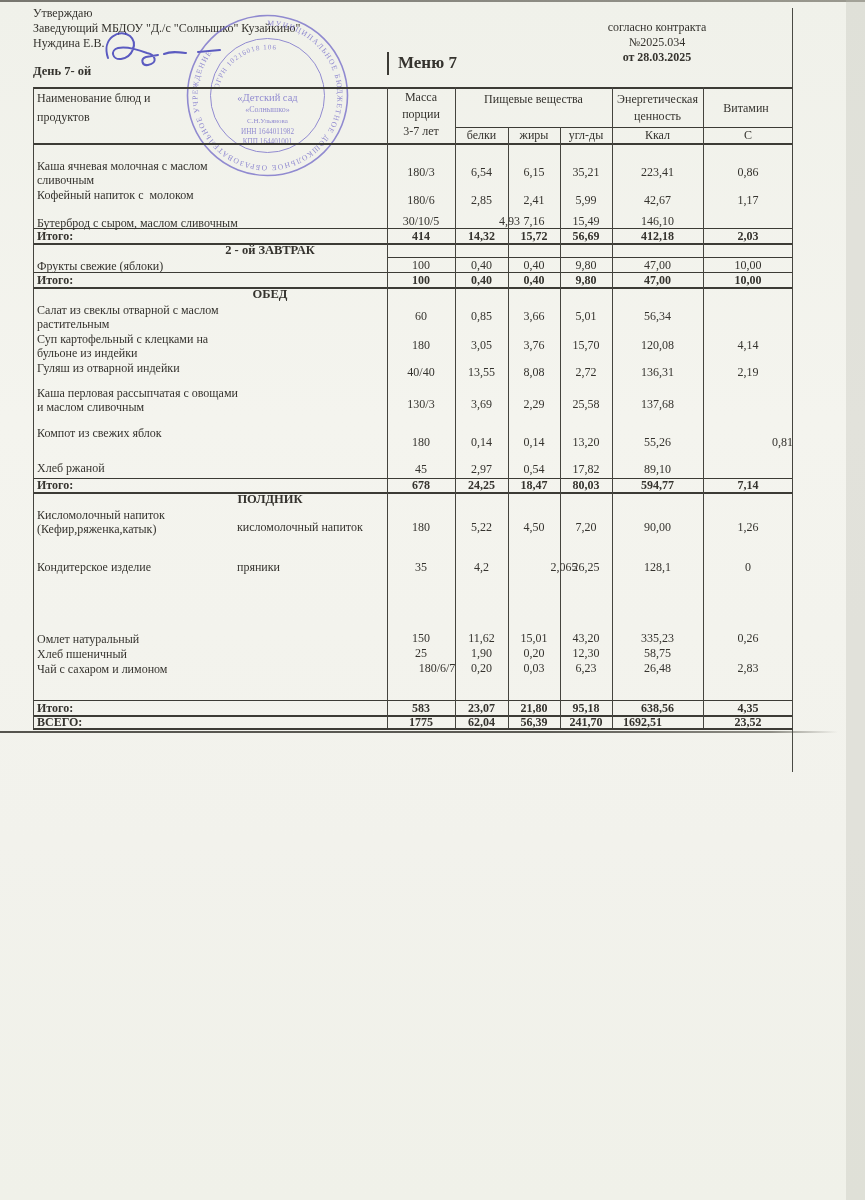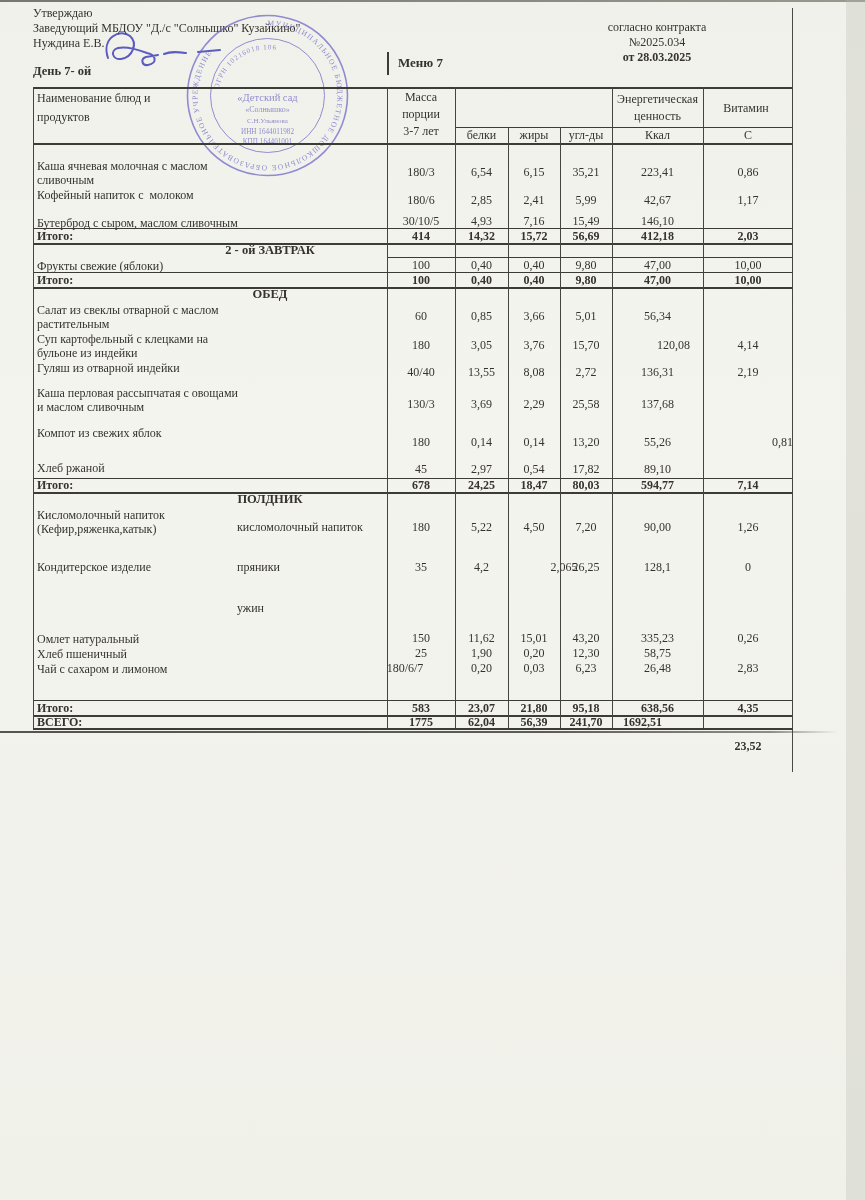--- a/index.html
+++ b/index.html
@@ -75,37 +75,38 @@
     <g fill="#6c63c6" text-anchor="middle">
       <text x="87.5" y="93" font-size="10.5">«Детский сад</text>
       <text x="87.5" y="104" font-size="8">«Солнышко»</text>
       <text x="87.5" y="115" font-size="7">С.Н.Ульянова</text>
       <text x="87.5" y="126" font-size="7.2">ИНН 1644011982</text>
       <text x="87.5" y="136" font-size="7.2">КПП 164401001</text>
     </g>
   </svg>
 
   <div id="menubar" class="abs"></div>
-  <div class="abs b" style="left:398px;top:56px;font-size:13px;">Меню 7</div>
+  <div class="abs b" style="left:398px;top:56px;font-size:17px;">Меню 7</div>
 
   <div class="abs ctr contract" style="left:537px;top:20px;width:240px;">
     <div>согласно контракта</div>
     <div>№2025.034</div>
     <div class="b">от 28.03.2025</div>
   </div>
 
   <div class="abs b" style="left:33px;top:64px;font-size:12.5px;">День 7- ой</div>
 
   <div id="tbl">
 
     <div class="hcell" style="left:0;top:0;width:354px;height:56px;justify-content:flex-start;text-align:left;padding:2px 0 0 4px;box-sizing:border-box;white-space:pre-line;line-height:19px;">Наименование блюд и
 продуктов</div>
     <div class="hcell" style="left:354px;top:0;width:68px;height:56px;white-space:pre-line;line-height:17px;padding-top:2px;box-sizing:border-box;">Масса
 порции
 3-7 лет</div>
+    <div class="hcell" style="left:422px;top:0;width:157px;height:40px;align-items:flex-start;padding-top:5px;box-sizing:border-box;">Пищевые  вещества</div>
     <div class="hcell" style="left:422px;top:40px;width:53px;height:16px;align-items:center;">белки</div>
     <div class="hcell" style="left:475px;top:40px;width:52px;height:16px;align-items:center;">жиры</div>
     <div class="hcell" style="left:527px;top:40px;width:52px;height:16px;align-items:center;">угл-ды</div>
     <div class="hcell" style="left:579px;top:0;width:91px;height:40px;white-space:pre-line;line-height:17px;padding-top:4px;box-sizing:border-box;">Энергетическая
 ценность</div>
     <div class="hcell" style="left:579px;top:40px;width:91px;height:16px;align-items:center;">Ккал</div>
     <div class="hcell" style="left:670px;top:0;width:86px;height:40px;align-items:flex-start;padding-top:14px;box-sizing:border-box;">Витамин</div>
     <div class="hcell" style="left:670px;top:40px;width:90px;height:16px;align-items:center;">С</div>
 
       <div class="trow" style="top: 70px; height: 29px;">
@@ -123,21 +124,21 @@
         <div class="cell num" style="left: 354px; width: 68px;">180/6</div>
         <div class="cell num" style="left: 422px; width: 53px;">2,85</div>
         <div class="cell num" style="left: 475px; width: 52px;">2,41</div>
         <div class="cell num" style="left: 527px; width: 52px;">5,99</div>
         <div class="cell num" style="left: 579px; width: 91px;">42,67</div>
         <div class="cell num" style="left: 670px; width: 90px;">1,17</div>
       </div>
       <div class="trow" style="top: 127px; height: 14px;">
         <div class="cell namec" style="left: 0px; width: 354px;">Бутерброд с сыром, маслом сливочным</div>
         <div class="cell num" style="left: 354px; width: 68px;">30/10/5</div>
-        <div class="cell num" style="left: 422px; width: 53px;">4,93</div>
+        <div class="cell num" style="left: 422px; width: 53px; padding-left: 28px;">4,93</div>
         <div class="cell num" style="left: 475px; width: 52px;">7,16</div>
         <div class="cell num" style="left: 527px; width: 52px;">15,49</div>
         <div class="cell num" style="left: 579px; width: 91px;">146,10</div>
       </div>
       <div class="trow" style="top: 141px; height: 15px;">
         <div class="cell namec b vc" style="left: 0px; width: 354px;">Итого:</div>
         <div class="cell num b" style="left: 354px; width: 68px;">414</div>
         <div class="cell num b" style="left: 422px; width: 53px;">14,32</div>
         <div class="cell num b" style="left: 475px; width: 52px;">15,72</div>
         <div class="cell num b" style="left: 527px; width: 52px;">56,69</div>
@@ -177,21 +178,21 @@
         <div class="cell num" style="left: 527px; width: 52px;">5,01</div>
         <div class="cell num" style="left: 579px; width: 91px;">56,34</div>
       </div>
       <div class="trow" style="top: 243px; height: 29px;">
         <div class="cell namec" style="left: 0px; width: 354px;">Суп картофельный с клецками на
 бульоне из индейки</div>
         <div class="cell num" style="left: 354px; width: 68px;">180</div>
         <div class="cell num" style="left: 422px; width: 53px;">3,05</div>
         <div class="cell num" style="left: 475px; width: 52px;">3,76</div>
         <div class="cell num" style="left: 527px; width: 52px;">15,70</div>
-        <div class="cell num" style="left: 579px; width: 91px; padding-left: 16px;">120,08</div>
+        <div class="cell num" style="left: 579px; width: 91px;">120,08</div>
         <div class="cell num" style="left: 670px; width: 90px;">4,14</div>
       </div>
       <div class="trow" style="top: 272px; height: 25px;">
         <div class="cell namec" style="left: 0px; width: 354px;">Гуляш из отварной индейки</div>
         <div class="cell num" style="left: 354px; width: 68px;">40/40</div>
         <div class="cell num" style="left: 422px; width: 53px;">13,55</div>
         <div class="cell num" style="left: 475px; width: 52px;">8,08</div>
         <div class="cell num" style="left: 527px; width: 52px;">2,72</div>
         <div class="cell num" style="left: 579px; width: 91px;">136,31</div>
         <div class="cell num" style="left: 670px; width: 90px;">2,19</div>
@@ -248,43 +249,40 @@
       <div class="trow" style="top: 461px; height: 37px;">
         <div class="cell namec vc" style="left: 0px; width: 354px;">Кондитерское изделие</div>
         <div class="name2c">пряники</div>
         <div class="cell num" style="left: 354px; width: 68px;">35</div>
         <div class="cell num" style="left: 422px; width: 53px;">4,2</div>
         <div class="cell num" style="left: 475px; width: 52px; margin-left: 30px;">2,065</div>
         <div class="cell num" style="left: 527px; width: 52px;">26,25</div>
         <div class="cell num" style="left: 579px; width: 91px;">128,1</div>
         <div class="cell num" style="left: 670px; width: 90px;">0</div>
       </div>
-      <div class="trow" style="top: 498px; height: 45px;">
-        <div class="name2c">ужин</div>
-      </div>
       <div class="trow" style="top: 543px; height: 15px;">
         <div class="cell namec" style="left: 0px; width: 354px;">Омлет натуральный</div>
         <div class="cell num" style="left: 354px; width: 68px;">150</div>
         <div class="cell num" style="left: 422px; width: 53px;">11,62</div>
         <div class="cell num" style="left: 475px; width: 52px;">15,01</div>
         <div class="cell num" style="left: 527px; width: 52px;">43,20</div>
         <div class="cell num" style="left: 579px; width: 91px;">335,23</div>
         <div class="cell num" style="left: 670px; width: 90px;">0,26</div>
       </div>
       <div class="trow" style="top: 558px; height: 15px;">
         <div class="cell namec" style="left: 0px; width: 354px;">Хлеб пшеничный</div>
         <div class="cell num" style="left: 354px; width: 68px;">25</div>
         <div class="cell num" style="left: 422px; width: 53px;">1,90</div>
         <div class="cell num" style="left: 475px; width: 52px;">0,20</div>
         <div class="cell num" style="left: 527px; width: 52px;">12,30</div>
         <div class="cell num" style="left: 579px; width: 91px;">58,75</div>
       </div>
       <div class="trow" style="top: 573px; height: 15px;">
         <div class="cell namec" style="left: 0px; width: 354px;">Чай с сахаром и лимоном</div>
-        <div class="cell num" style="left: 338px; width: 68px;">180/6/7</div>
+        <div class="cell num" style="left: 370px; width: 68px;">180/6/7</div>
         <div class="cell num" style="left: 422px; width: 53px;">0,20</div>
         <div class="cell num" style="left: 475px; width: 52px;">0,03</div>
         <div class="cell num" style="left: 527px; width: 52px;">6,23</div>
         <div class="cell num" style="left: 579px; width: 91px;">26,48</div>
         <div class="cell num" style="left: 670px; width: 90px;">2,83</div>
       </div>
       <div class="trow" style="top: 613px; height: 15px;">
         <div class="cell namec b vc" style="left: 0px; width: 354px;">Итого:</div>
         <div class="cell num b" style="left: 354px; width: 68px;">583</div>
         <div class="cell num b" style="left: 422px; width: 53px;">23,07</div>
@@ -293,21 +291,21 @@
         <div class="cell num b" style="left: 579px; width: 91px;">638,56</div>
         <div class="cell num b" style="left: 670px; width: 90px;">4,35</div>
       </div>
       <div class="trow" style="top: 628px; height: 13px;">
         <div class="cell namec b vc" style="left: 0px; width: 354px;">ВСЕГО:</div>
         <div class="cell num b" style="left: 354px; width: 68px;">1775</div>
         <div class="cell num b" style="left: 422px; width: 53px;">62,04</div>
         <div class="cell num b" style="left: 475px; width: 52px;">56,39</div>
         <div class="cell num b" style="left: 527px; width: 52px;">241,70</div>
         <div class="cell num b" style="left: 564px; width: 91px;">1692,51</div>
-        <div class="cell num b" style="left: 670px; width: 90px; margin-top: 24px;">23,52</div>
+        <div class="cell num b" style="left: 670px; width: 90px;">23,52</div>
       </div>
       <div class="hl" style="left: 0px; top: 0px; width: 760px; height: 1.6px;"></div>
       <div class="hl" style="left: 422px; top: 40px; width: 338px; height: 1px;"></div>
       <div class="hl" style="left: 0px; top: 56px; width: 760px; height: 1.6px;"></div>
       <div class="hl" style="left: 0px; top: 141px; width: 760px; height: 1.2px;"></div>
       <div class="hl" style="left: 0px; top: 156px; width: 760px; height: 1.8px;"></div>
       <div class="hl" style="left: 354px; top: 170px; width: 406px; height: 1px;"></div>
       <div class="hl" style="left: 0px; top: 185px; width: 760px; height: 1.2px;"></div>
       <div class="hl" style="left: 0px; top: 200px; width: 760px; height: 1.8px;"></div>
       <div class="hl" style="left: 0px; top: 391px; width: 760px; height: 1.2px;"></div>

